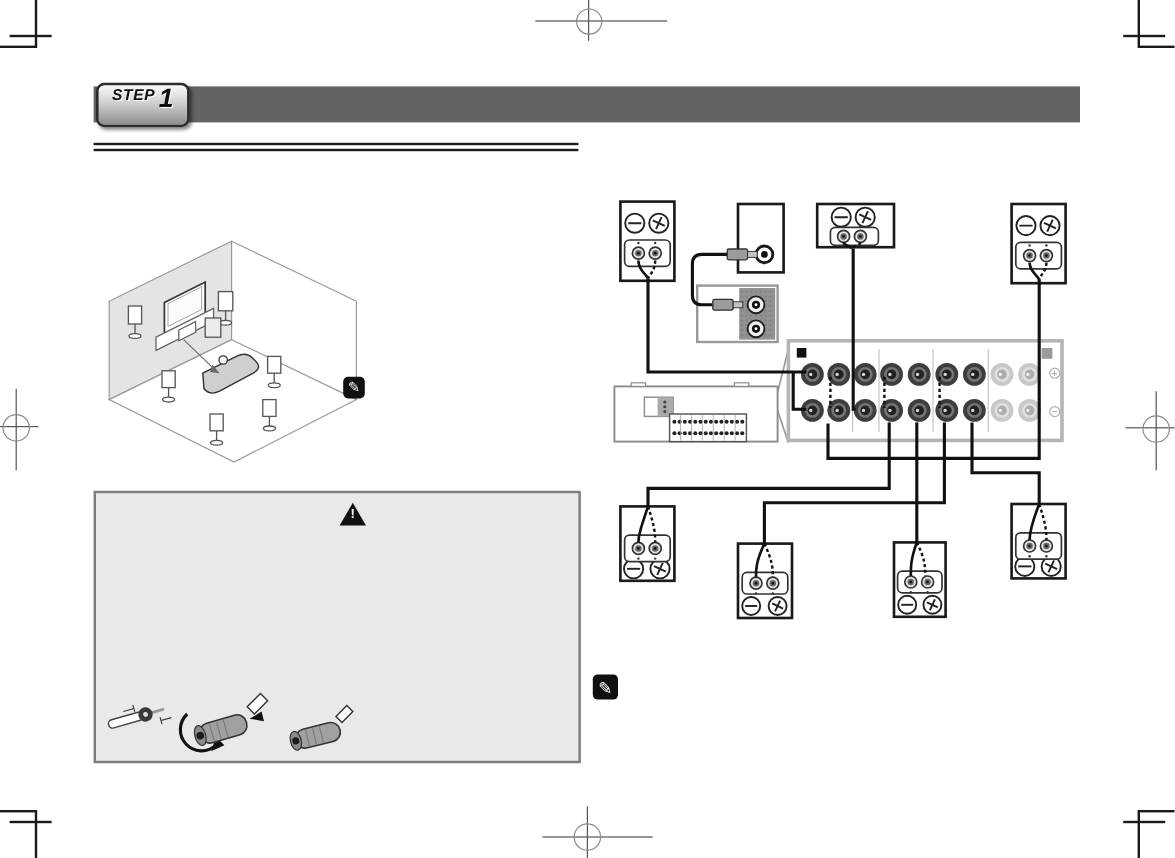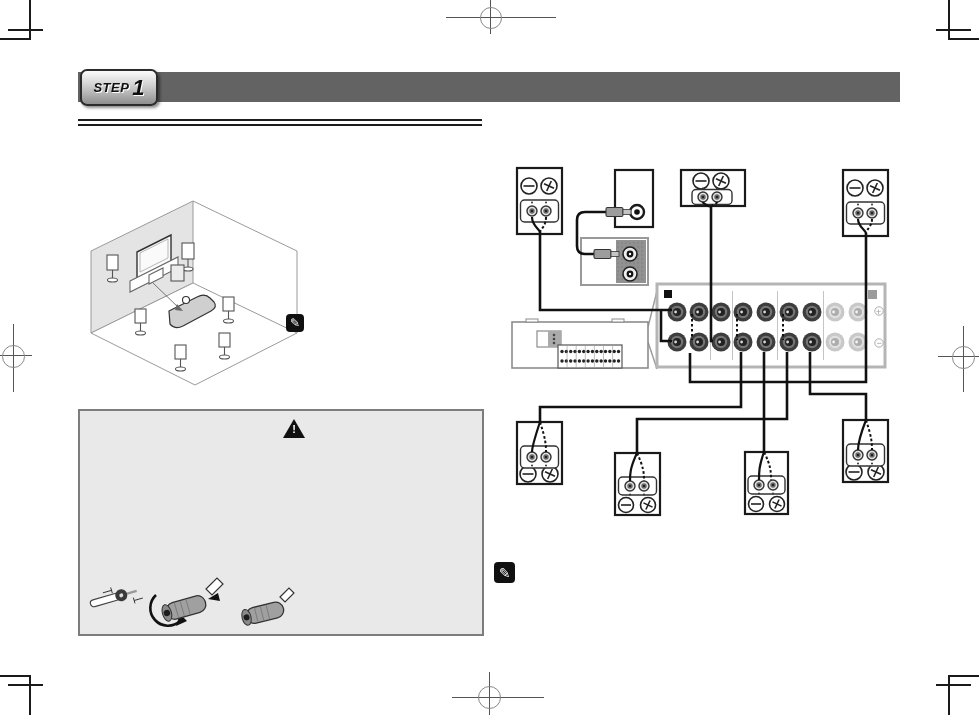--- a/index.html
+++ b/index.html
@@ -6,21 +6,21 @@
   .page{position:relative;width:979px;height:715px;background:#ffffff;overflow:hidden;
         font-family:"Liberation Sans",sans-serif;}
   
   .m{position:absolute;background:#1a1a1a;}
   .xh-line{position:absolute;background:#555;}
   .xh-circle{position:absolute;border:1px solid #8a8a8a;border-radius:50%;}
   
   .stepbar{position:absolute;left:78px;top:72px;width:822px;height:30px;background:#636363;}
   .stepbadge{position:absolute;left:80px;top:69px;width:74px;height:33px;
     background:linear-gradient(#fbfbfb,#cfcfcf 45%,#8e8e8e);border:2px solid #2b2b2b;border-radius:7px;
-    box-shadow:2px 2px 3px rgba(0,0,0,.45);display:flex;align-items:center;justify-content:center;gap:3px;}
+    box-shadow:2px 2px 3px rgba(0,0,0,.45);display:flex;align-items:flex-start;justify-content:center;gap:3px;}
   .stepbadge .w{font-style:italic;font-weight:900;font-size:13px;color:#0f0f0f;text-shadow:1px 1px 0 #fff;letter-spacing:.5px;}
   .stepbadge .n{font-style:italic;font-weight:900;font-size:22px;color:#0f0f0f;text-shadow:1px 1px 0 #fff;line-height:22px;}
   .rule{position:absolute;left:78px;width:404px;height:2.4px;background:#1c1c1c;}
   
   .note{position:absolute;background:#101010;border-radius:4px;color:#fff;
         display:flex;align-items:center;justify-content:center;}
   
   .caution{position:absolute;left:78px;top:409px;width:402px;height:223px;background:#e9e9e9;border:2px solid #7d7d7d;}
   .tri{position:absolute;left:203px;top:8px;width:0;height:0;
        border-left:11px solid transparent;border-right:11px solid transparent;border-bottom:19px solid #111;}

